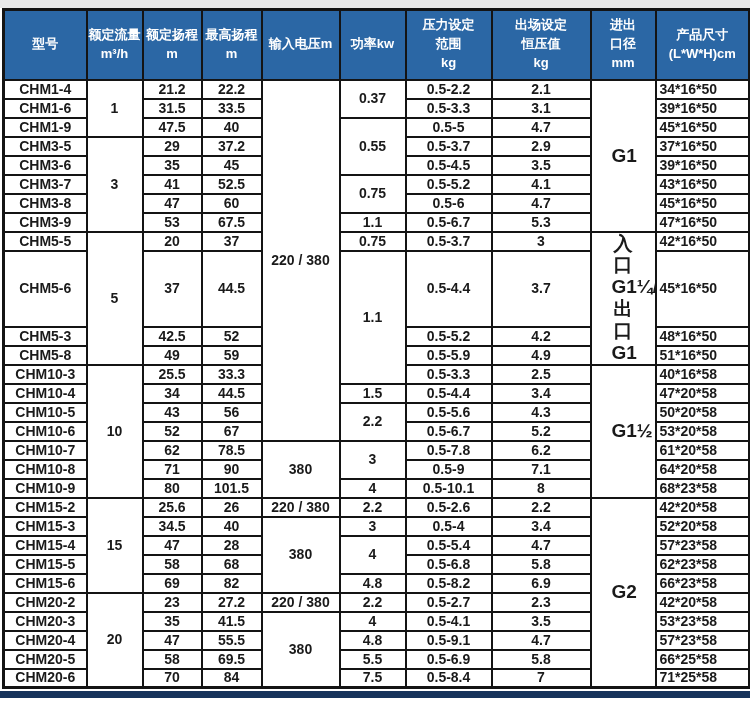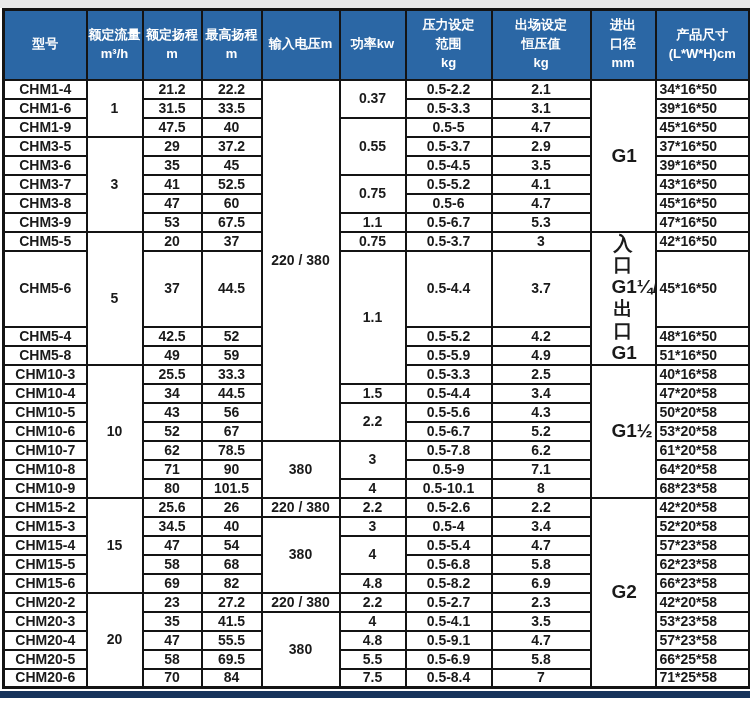--- a/index.html
+++ b/index.html
@@ -150,21 +150,21 @@
     <tr>
       <td>CHM5-6</td>
       <td>37</td>
       <td>44.5</td>
       <td rowspan="4">1.1</td>
       <td>0.5-4.4</td>
       <td>3.7</td>
       <td class="dim">45*16*50</td>
     </tr>
     <tr>
-      <td>CHM5-4</td>
+      <td>CHM5-3</td>
       <td>42.5</td>
       <td>52</td>
       <td>0.5-5.2</td>
       <td>4.2</td>
       <td class="dim">48*16*50</td>
     </tr>
     <tr>
       <td>CHM5-8</td>
       <td>49</td>
       <td>59</td>
@@ -253,21 +253,21 @@
       <td>40</td>
       <td rowspan="4">380</td>
       <td>3</td>
       <td>0.5-4</td>
       <td>3.4</td>
       <td class="dim">52*20*58</td>
     </tr>
     <tr>
       <td>CHM15-4</td>
       <td>47</td>
-      <td>54</td>
+      <td>28</td>
       <td rowspan="2">4</td>
       <td>0.5-5.4</td>
       <td>4.7</td>
       <td class="dim">57*23*58</td>
     </tr>
     <tr>
       <td>CHM15-5</td>
       <td>58</td>
       <td>68</td>
       <td>0.5-6.8</td>

